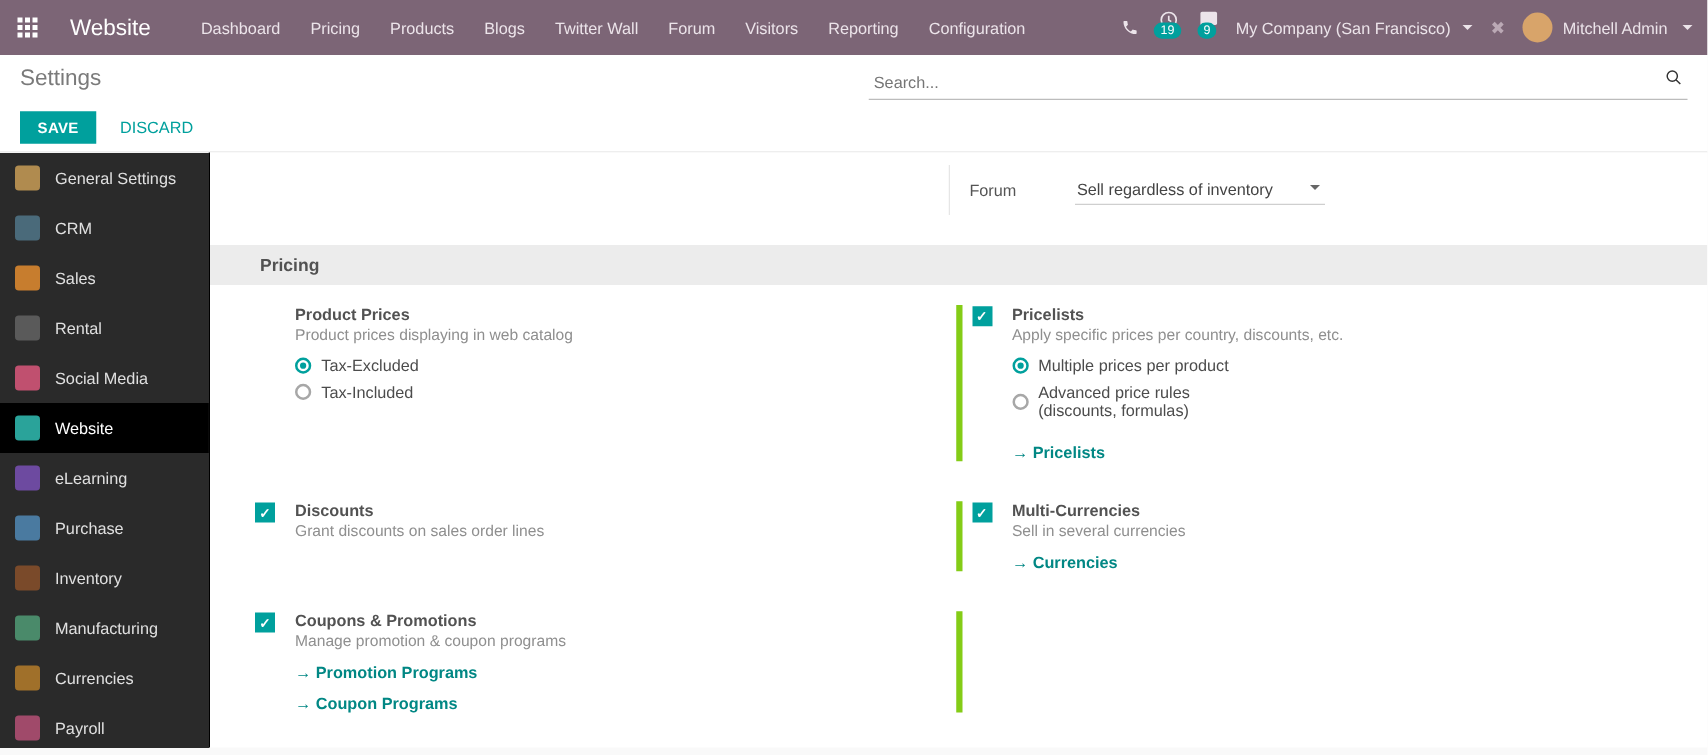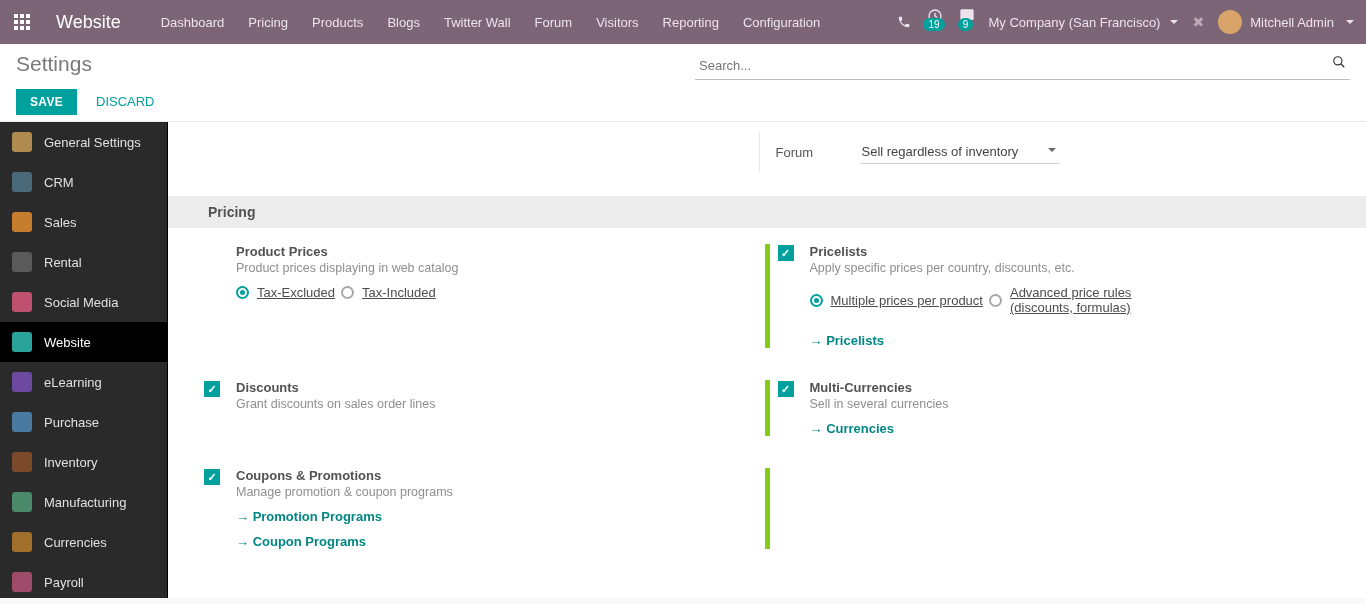--- a/index.html
+++ b/index.html
@@ -53,21 +53,21 @@
   .avatar{width:24px;height:24px;border-radius:50%;background:#d8a46a;display:inline-block;}
   .user{color:#ece4ea;cursor:pointer;display:flex;align-items:center;gap:8px;}
   .caret::after{content:"";display:inline-block;border:4px solid transparent;border-top-color:#ece4ea;margin-left:4px;position:relative;top:2px;}
   .xmark{color:#bba9b5;cursor:pointer;font-size:14px;}
   
   .cp{
     background:#fff;border-bottom:1px solid #e9e9e9;
     display:grid;grid-template-columns:1fr 1fr;grid-template-rows:auto auto;
     padding:8px 16px 6px 16px;row-gap:8px;column-gap:24px;
   }
-  .breadcrumb{font-size:21px;color:#7a7a7a;}
+  .breadcrumb{font-size:18px;color:#7a7a7a;}
   .searchbox{position:relative;}
   .searchbox input{
     width:100%;border:none;border-bottom:1px solid #bcbcbc;padding:6px 28px 6px 4px;
     font-size:13px;outline:none;background:transparent;
   }
   .searchbox .mag{position:absolute;right:4px;top:3px;color:#444;}
   .btn-save{
     background:var(--teal);color:#fff;border:none;padding:6px 14px;font-weight:700;
     font-size:12px;letter-spacing:.3px;cursor:pointer;
   }
@@ -103,21 +103,21 @@
   .col{flex:1;display:flex;gap:16px;align-items:flex-start;}
   .col:first-child{border-right:5px solid #84cc16;padding-right:8px;}
   .chk{
     width:16px;height:16px;border:none;background:var(--teal);flex-shrink:0;
     display:flex;align-items:center;justify-content:center;cursor:pointer;margin-top:1px;
   }
   .chk::after{content:"✓";color:#fff;font-size:11px;font-weight:700;}
   .box-body{flex:1;}
   .box-title{font-weight:700;color:#525252;margin-bottom:2px;}
   .box-sub{color:var(--muted);font-size:12.5px;margin-bottom:10px;}
-  .radio-group{display:flex;flex-direction:row;gap:6px;margin-top:6px;text-decoration:underline;}
+  .radio-group{display:flex;flex-direction:column;gap:6px;margin-top:6px;}
   .radio{display:flex;align-items:center;gap:8px;cursor:pointer;color:#4c4c4c;}
   .radio .dot{
     width:13px;height:13px;border:2px solid #a7a7a7;border-radius:50%;position:relative;flex-shrink:0;
   }
   .radio.sel .dot{border-color:var(--teal);}
   .radio.sel .dot::after{
     content:"";position:absolute;inset:2px;background:var(--teal);border-radius:50%;
   }
   .link-row{margin-top:10px;}
   .arrow-link{color:var(--teal-dark);font-weight:700;text-decoration:none;cursor:pointer;font-size:13px;}

